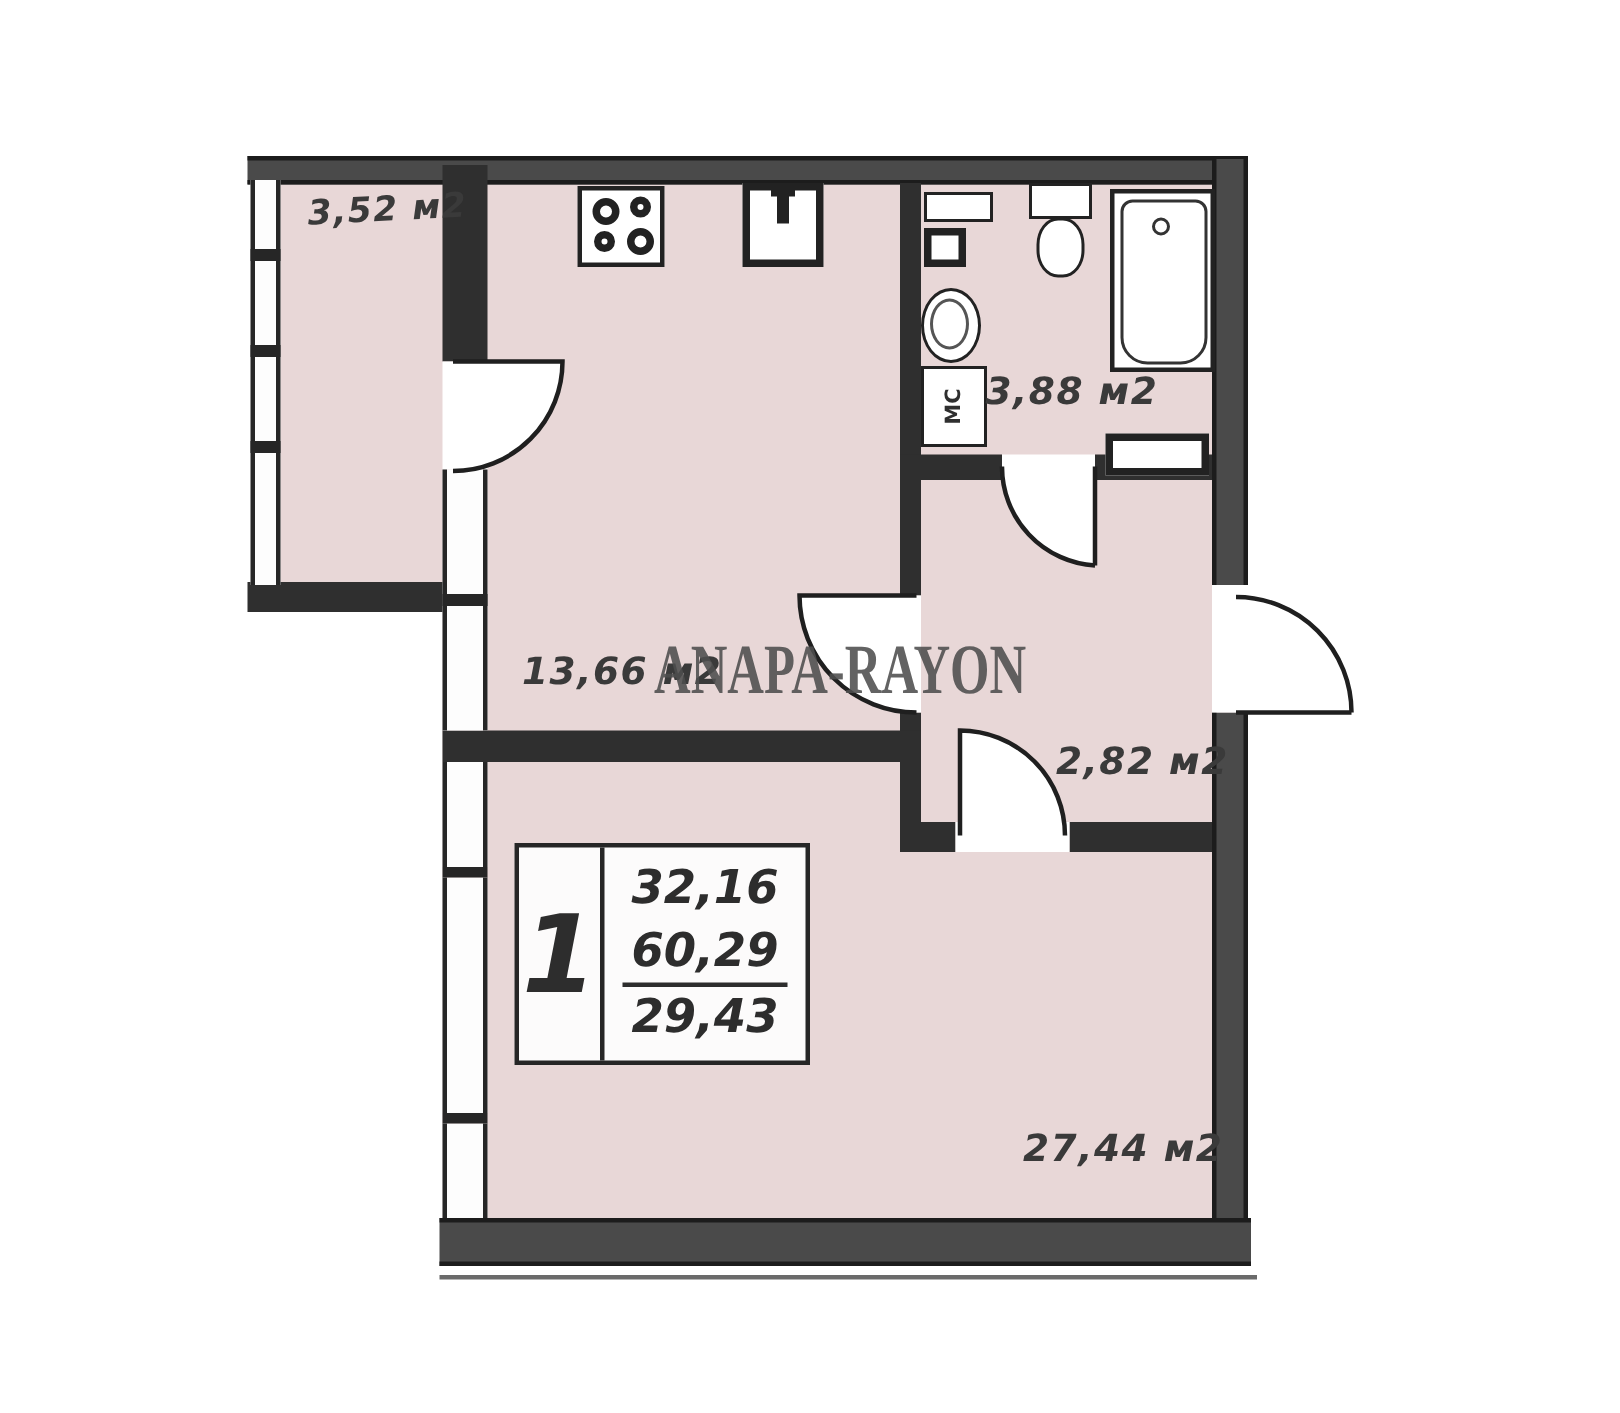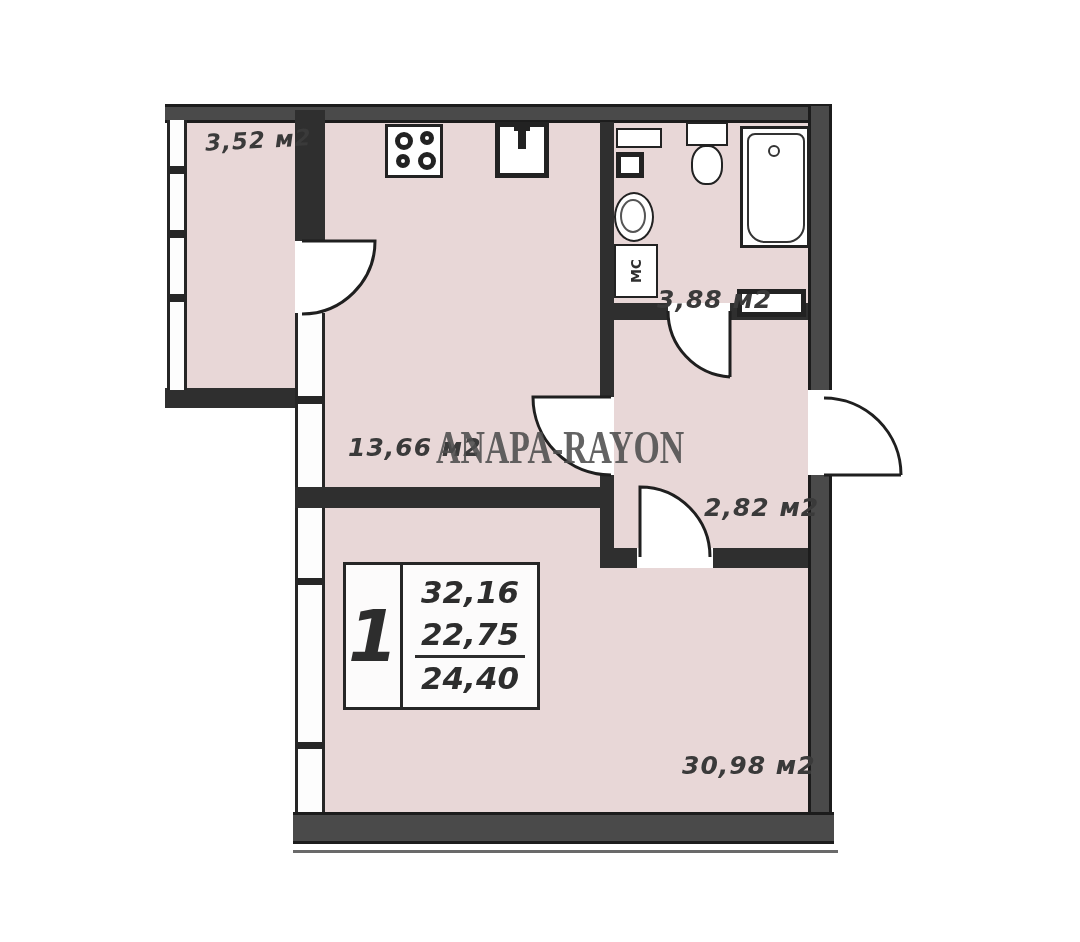--- a/index.html
+++ b/index.html
@@ -128,28 +128,28 @@
   <div class="abs fixture" style="left:686px;top:122px;width:42px;height:24px;border-width:2px;"></div>
   <div class="abs fixture" style="left:691px;top:145px;width:32px;height:40px;border-width:2px;border-radius:45%;"></div>
   <div class="abs fixture" style="left:740px;top:126px;width:70px;height:122px;border-width:3px;">
     <div class="abs" style="left:4px;top:4px;width:54px;height:106px;border:2px solid #333;border-radius:8px 8px 18px 18px;"></div>
     <div class="abs round" style="left:25px;top:16px;width:12px;height:12px;border:2px solid #333;box-sizing:border-box;"></div>
   </div>
   <div class="abs fixture" style="left:737px;top:289px;width:69px;height:28px;border-width:5px;"></div>
 
   <div class="abs arealabel" style="left:205px;top:127px;font-size:23px;transform:rotate(-3deg);">3,52 м2</div>
   <div class="abs arealabel" style="left:348px;top:433px;">13,66 м2</div>
-  <div class="abs arealabel" style="left:657px;top:246px;margin-top:39px;">3,88 м2</div>
+  <div class="abs arealabel" style="left:657px;top:246px;">3,88 м2</div>
   <div class="abs arealabel" style="left:704px;top:493px;">2,82 м2</div>
-  <div class="abs arealabel" style="left:682px;top:751px;">30,98 м2</div>
+  <div class="abs arealabel" style="left:682px;top:751px;">27,44 м2</div>
 
   <div class="abs stamp">
     <div class="stamp-left">1</div>
     <div class="stamp-right">
       <div>32,16</div>
-      <div class="underl">22,75</div>
-      <div>24,40</div>
+      <div class="underl">60,29</div>
+      <div>29,43</div>
     </div>
   </div>
 
   <div class="abs watermark">ANAPA-RAYON</div>
 
 </div>
 
 </body></html>

